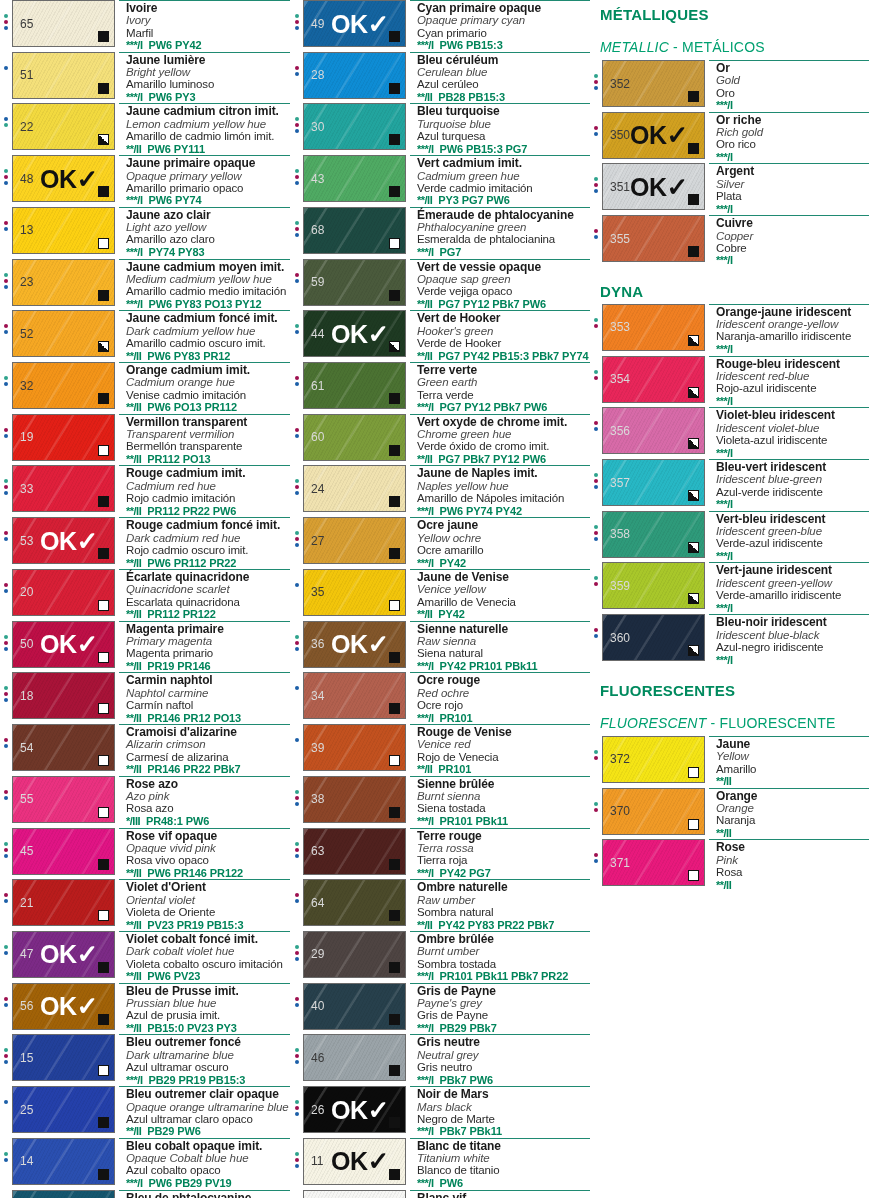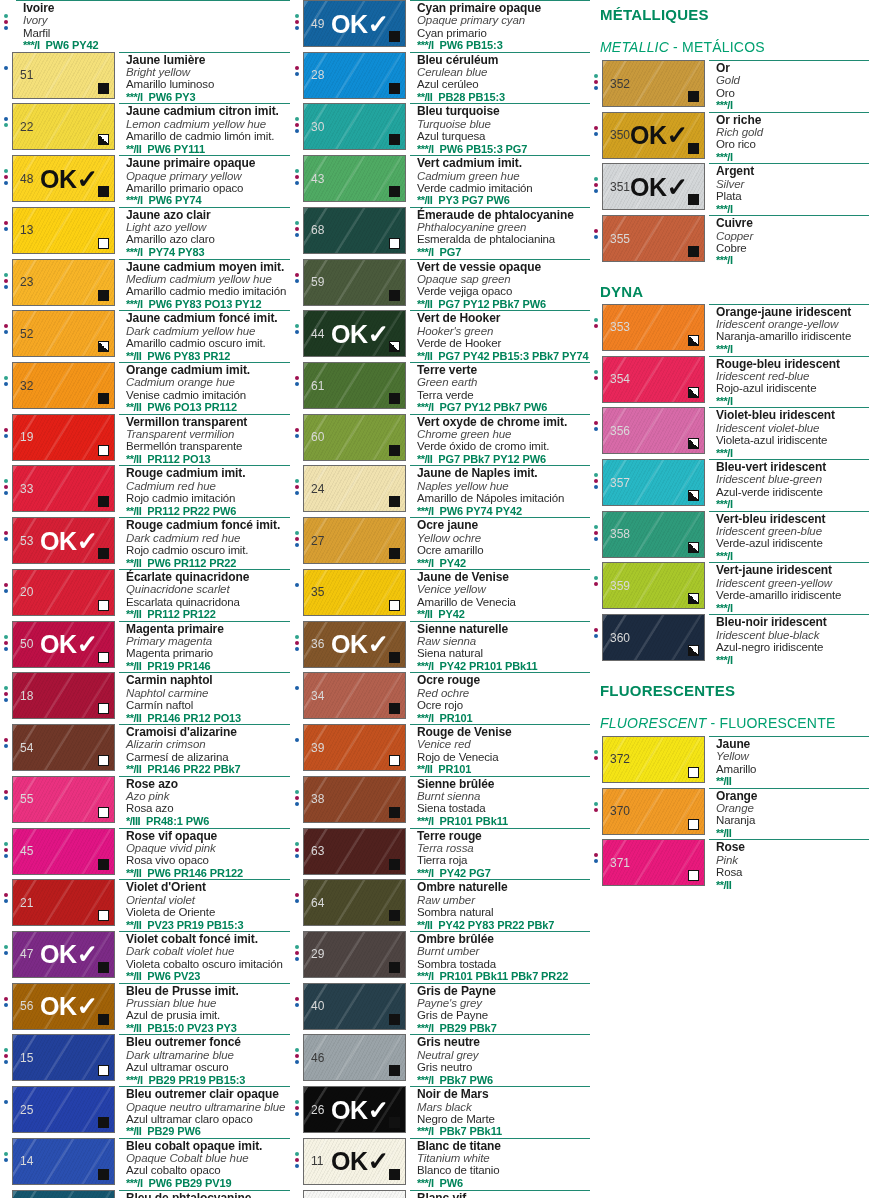--- a/index.html
+++ b/index.html
@@ -118,20 +118,26 @@
 
 <div class="sheet">
 
   <div class="col col-1" id="col1">
       <div class="row">
     <div class="dots">
           <span class="dot d-teal"></span>
           <span class="dot d-mag"></span>
           <span class="dot d-blue"></span>
         </div>
+    <div class="swatch " style="background:#f2ecd6">
+      <span class="grain"></span>
+      <span class="num">65</span>
+
+      <span class="opq full"></span>
+    </div>
     <div class="info ">
       <div class="nm-fr">Ivoire</div>
       <div class="nm-en">Ivory</div>
       <div class="nm-es">Marfil</div>
       <div class="codes"><span class="stars">***/I</span><span class="pig">PW6 PY42</span></div>
     </div>
   </div>
       <div class="row">
     <div class="dots">
           <span class="dot d-blue"></span>
@@ -503,21 +509,21 @@
           <span class="dot d-blue"></span>
         </div>
     <div class="swatch dark" style="background:#2440aa">
       <span class="grain"></span>
       <span class="num">25</span>
 
       <span class="opq full"></span>
     </div>
     <div class="info ">
       <div class="nm-fr">Bleu outremer clair opaque</div>
-      <div class="nm-en">Opaque neutro ultramarine blue</div>
+      <div class="nm-en">Opaque orange ultramarine blue</div>
       <div class="nm-es">Azul ultramar claro opaco</div>
       <div class="codes"><span class="stars">**/II</span><span class="pig">PB29 PW6</span></div>
     </div>
   </div>
       <div class="row">
     <div class="dots">
           <span class="dot d-teal"></span>
           <span class="dot d-blue"></span>
         </div>
     <div class="swatch dark" style="background:#2a4fb0">

